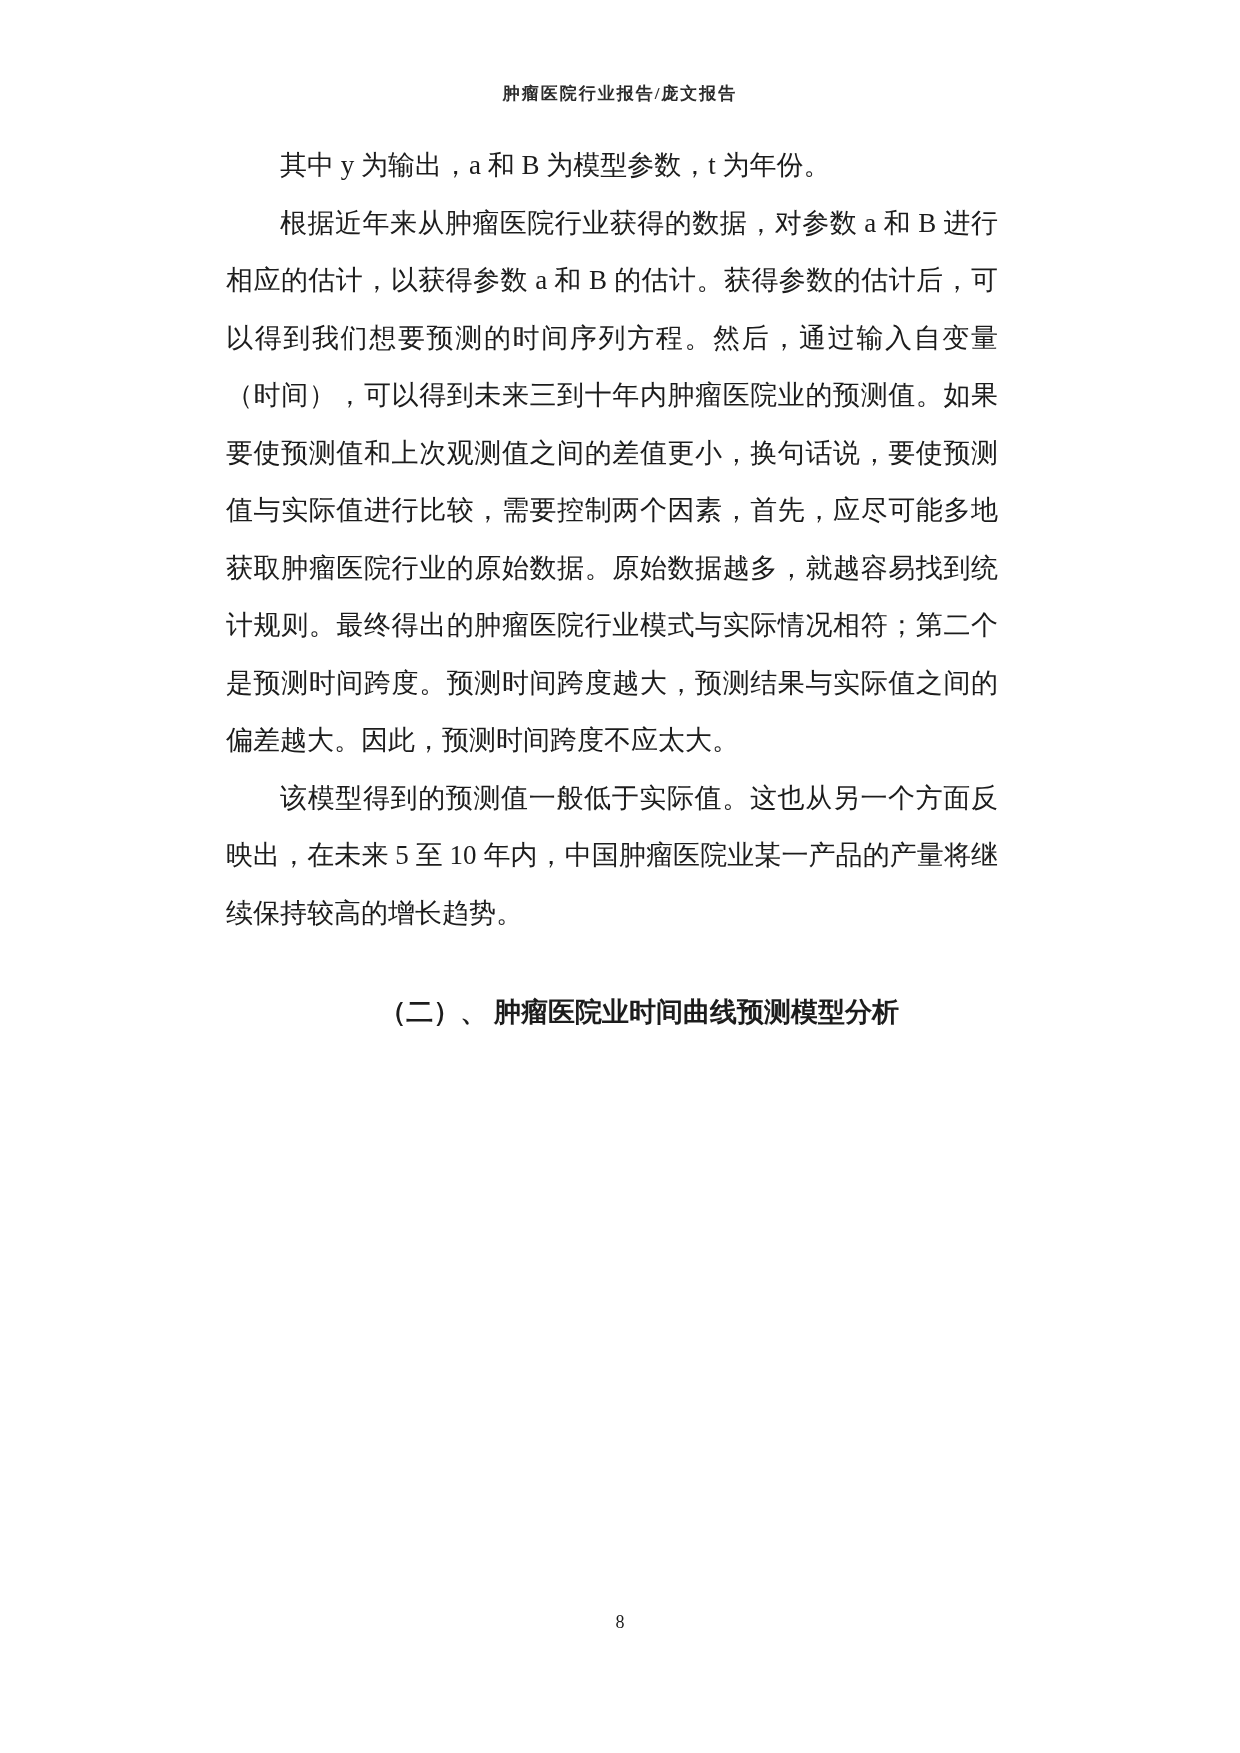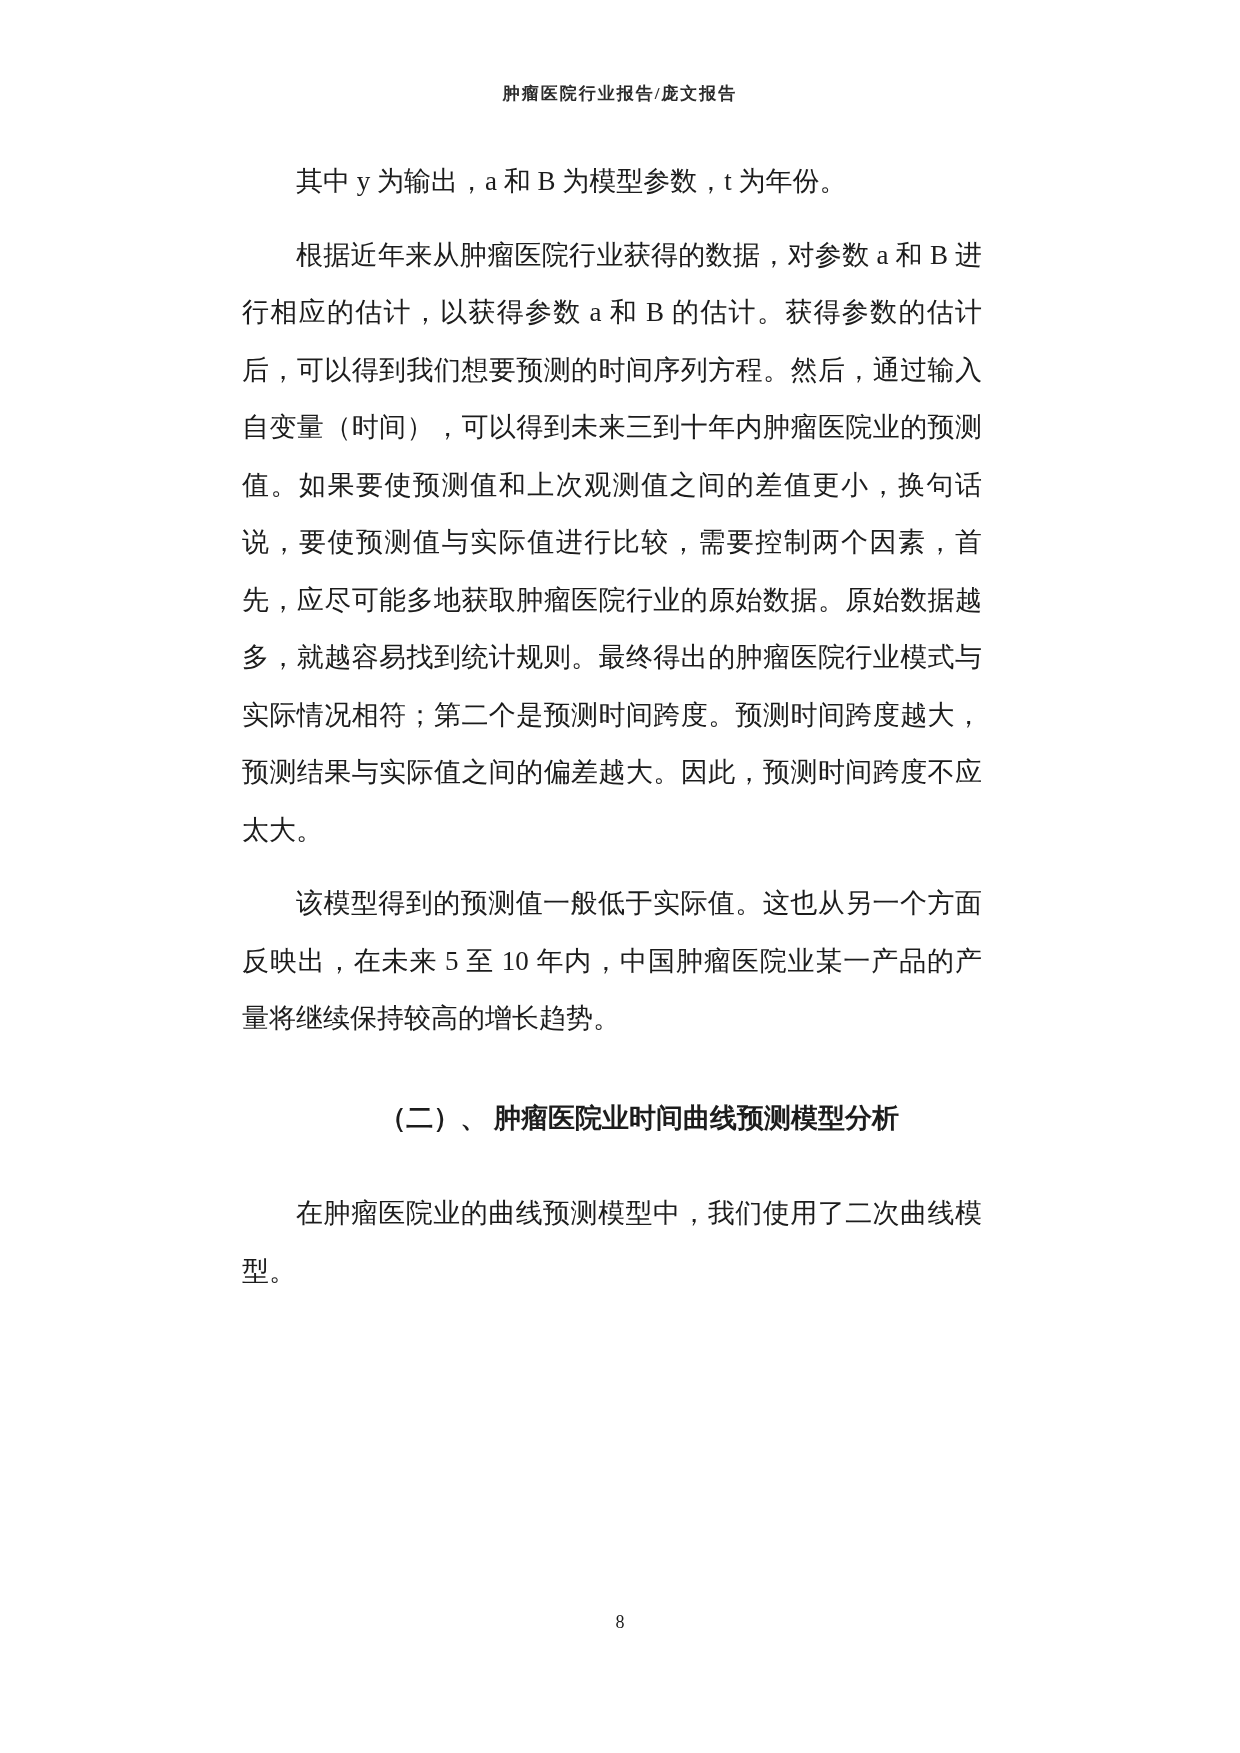--- a/index.html
+++ b/index.html
@@ -32,21 +32,21 @@
     position: absolute;
     top: 137px;
     left: 172px;
     width: 772px;
     font-size: 27px;
     line-height: 57.5px;
     text-align: justify;
     text-justify: inter-ideograph;
   }
   .para {
-    margin: 16px;
+    margin: 0;
     text-indent: 2em;
   }
   .equation {
     margin: 0;
     text-indent: 2em;
     font-family: "Liberation Serif", "DejaVu Serif", serif;
   }
   .section-heading {
     margin: 42px 0 38px 0;
     text-indent: 2em;
@@ -68,17 +68,16 @@
 <body>
 
 <div class="page">
   <div class="doc-header">肿瘤医院行业报告/庞文报告</div>
 
   <div class="doc-body" id="doc-body">
       <p class="para">其中 y 为输出，a 和 B 为模型参数，t 为年份。</p>
       <p class="para">根据近年来从肿瘤医院行业获得的数据，对参数 a 和 B 进行相应的估计，以获得参数 a 和 B 的估计。获得参数的估计后，可以得到我们想要预测的时间序列方程。然后，通过输入自变量（时间），可以得到未来三到十年内肿瘤医院业的预测值。如果要使预测值和上次观测值之间的差值更小，换句话说，要使预测值与实际值进行比较，需要控制两个因素，首先，应尽可能多地获取肿瘤医院行业的原始数据。原始数据越多，就越容易找到统计规则。最终得出的肿瘤医院行业模式与实际情况相符；第二个是预测时间跨度。预测时间跨度越大，预测结果与实际值之间的偏差越大。因此，预测时间跨度不应太大。</p>
       <p class="para">该模型得到的预测值一般低于实际值。这也从另一个方面反映出，在未来 5 至 10 年内，中国肿瘤医院业某一产品的产量将继续保持较高的增长趋势。</p>
       <p class="section-heading">（二）、 肿瘤医院业时间曲线预测模型分析</p>
-      <p class="para">在肿瘤医院业的曲线预测模型中，我们使用了二次曲线模型。</p>
     </div>
 
   <div class="doc-footer">8</div>
 </div>
 
 </body></html>

